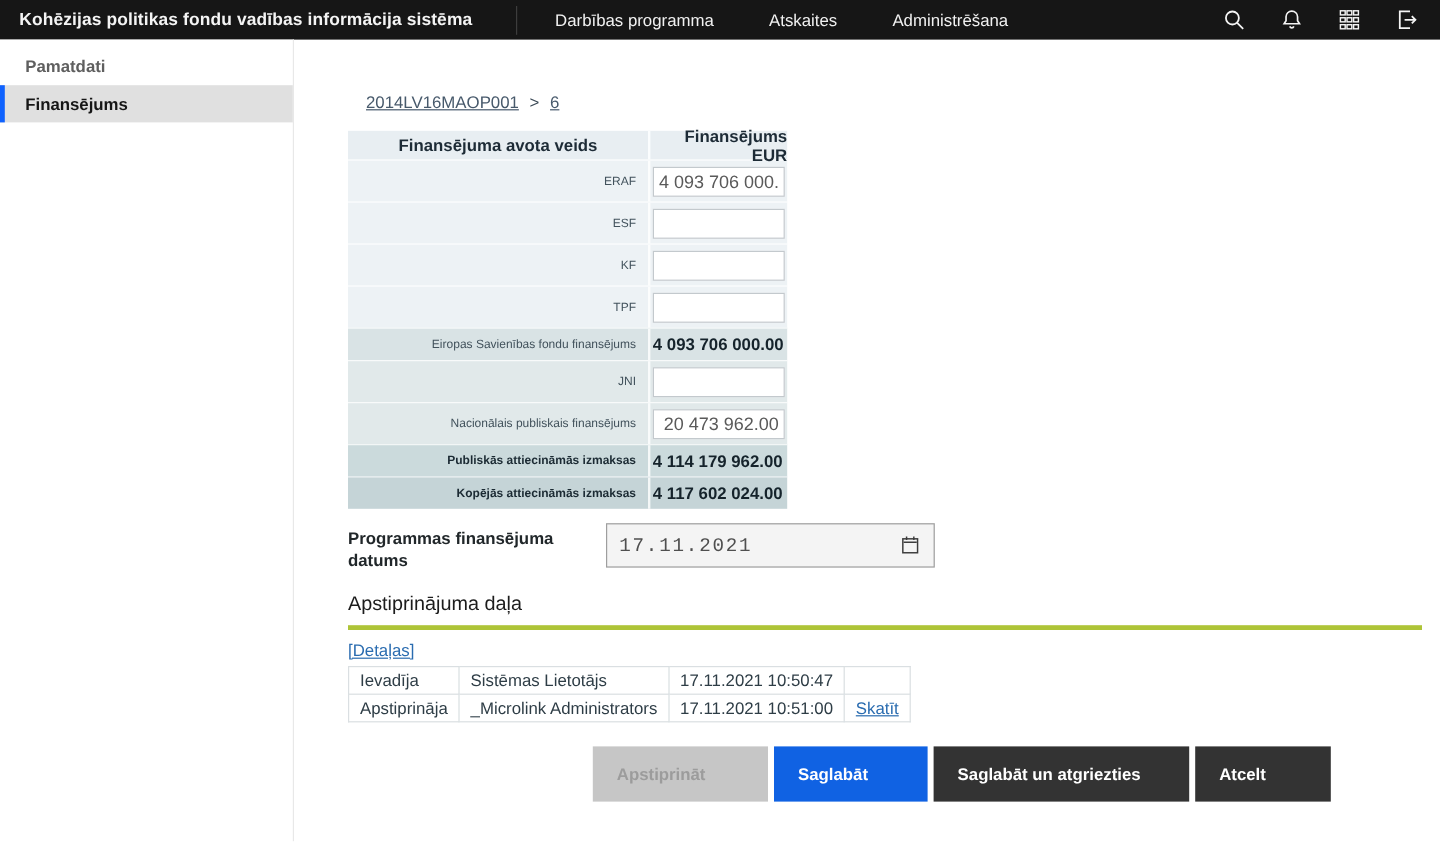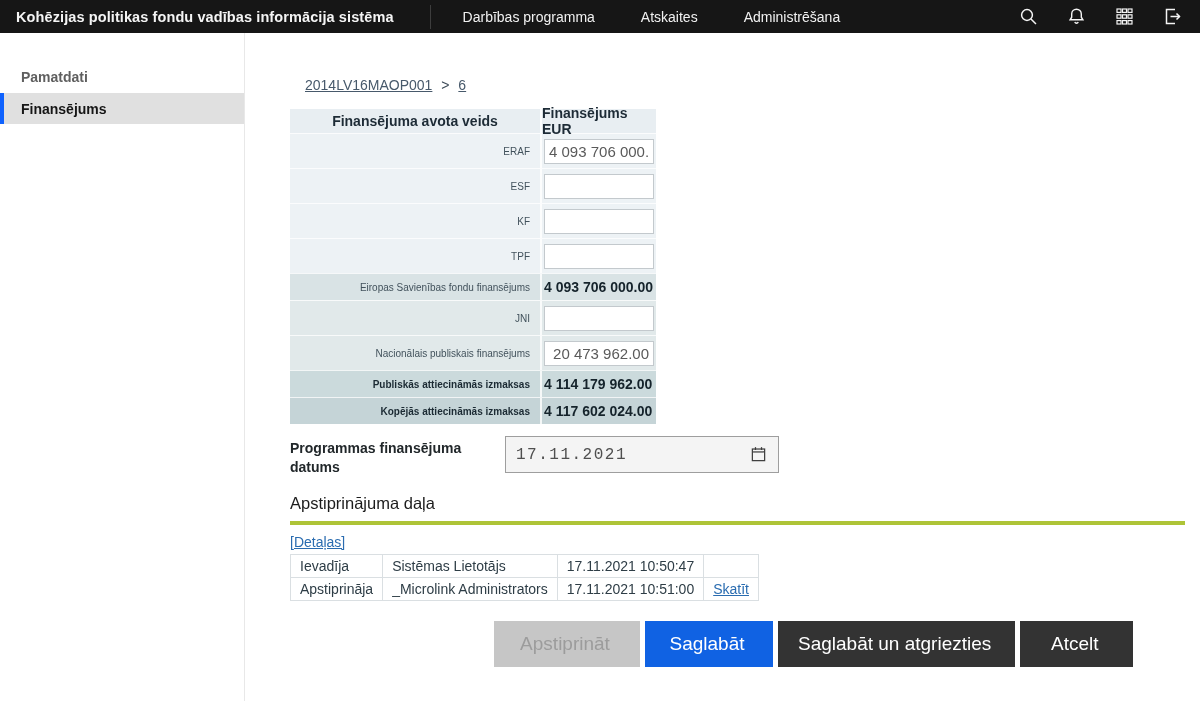--- a/index.html
+++ b/index.html
@@ -11,35 +11,35 @@
   .navbar-title { font-size:14.5px; font-weight:700; padding-left:16px; white-space:nowrap; letter-spacing:.1px; }
   .navbar-divider { width:1px; height:24px; background:#3d3d3d; margin:0 32px 0 36px; }
   .navbar-menu { display:flex; gap:46px; font-size:14px; color:#f1f1f1; }
   .navbar-menu span { cursor:pointer; white-space:nowrap; }
   .navbar-icons { margin-left:auto; display:flex; align-items:center; gap:29px; padding-right:18px; }
   .nav-icon { width:19px; height:19px; display:flex; align-items:center; justify-content:center; color:#f4f4f4; cursor:pointer; }
   .nav-icon svg { width:19px; height:19px; }
 
   
   .layout { display:flex; height:668px; }
-  .sidebar { width:245px; background:#fff; border-right:1px solid #e8e8e8; padding-top:28px; flex-shrink:0; }
+  .sidebar { width:245px; background:#fff; border-right:1px solid #e8e8e8; padding-top:6px; flex-shrink:0; }
   .side-item { height:31px; display:flex; align-items:center; padding-left:17px; font-size:14px;
                font-weight:600; color:#5f5f5f; cursor:pointer; border-left:4px solid transparent; margin-bottom:1px; }
   .side-item.active { background:#e0e0e0; border-left:4px solid var(--accent-blue,#0f62fe); color:#161616; font-weight:700; }
 
   main { flex:1; padding:44px 15px 0 45px; }
 
   
   .breadcrumb { font-size:14px; margin-bottom:16px; padding-left:15px; }
   .breadcrumb a { color:#47596b; text-decoration:underline; cursor:pointer; }
   .breadcrumb .sep { color:#3c4a57; margin:0 5px; }
 
   
   .ftable { width:366px; }
-  .fhead { display:flex; height:24px; background:#e8eef2; }
+  .fhead { display:flex; height:24px; background:#e8eef2;text-align:right; }
   .fh-label, .fh-val { display:flex; align-items:center; justify-content:center; font-size:14px; font-weight:700; color:#1d2b36; }
   .fh-label { width:250px; }
   .fh-val { width:116px; border-left:2px solid #fbfdfe; }
   .frow { display:flex; align-items:center; border-top:1px solid rgba(255,255,255,.75); }
   .frow.h-in { height:35px; }
   .frow.h-st { height:27px; }
   .flabel { width:250px; text-align:right; padding-right:10px; font-size:10px; color:#42525c; }
   .frow.boldrow .flabel { font-weight:700; color:#1b2a33; }
   .fval { width:116px; display:flex; align-items:center; justify-content:flex-end; padding:0 2px; align-self:stretch; border-left:2px solid rgba(255,255,255,.8); }
   .fval .static { width:100%; text-align:right; padding-right:4px; font-size:14px; font-weight:700; color:#15232b; white-space:nowrap; }
@@ -68,22 +68,22 @@
   .atable { border-collapse:collapse; margin-top:3px; font-size:14px; color:#2e3d46; }
   .atable td { border:1px solid #dadfe2; height:23px; padding:0 9px; white-space:nowrap; }
   .atable td.c1 { width:85px; }
   .atable td.c2 { width:163px; }
   .atable td.c3 { width:145px; }
   .atable td.c4 { width:50px; }
   .atable a { color:#2a6cb0; text-decoration:underline; cursor:pointer;text-align:right; }
 
   
   .button-row { display:flex; gap:5px; margin-top:20px; margin-left:204px; }
-  .btn { height:46px; border:none; font-family:"Liberation Sans",sans-serif; font-size:19px;
-         text-align:center; padding:0 24px 0 20px; cursor:pointer; white-space:nowrap; }
+  .btn { height:46px; border:none; font-family:"Liberation Sans",sans-serif; font-size:14px;
+         text-align:left; padding:0 24px 0 20px; cursor:pointer; white-space:nowrap;font-weight:bold; }
   .btn.disabled { background:#c6c6c6; color:#9c9c9c; cursor:default; min-width:146px; }
   .btn.primary  { background:var(--btn-blue,#1062e3); color:#fff; min-width:128px; }
   .btn.dark     { background:#333333; color:#fff; }
   .btn.dark.wide { min-width:213px; }
   .btn.dark.cancel { min-width:113px; }
 </style>
 </head>
 <body>
 
 <header class="navbar">

